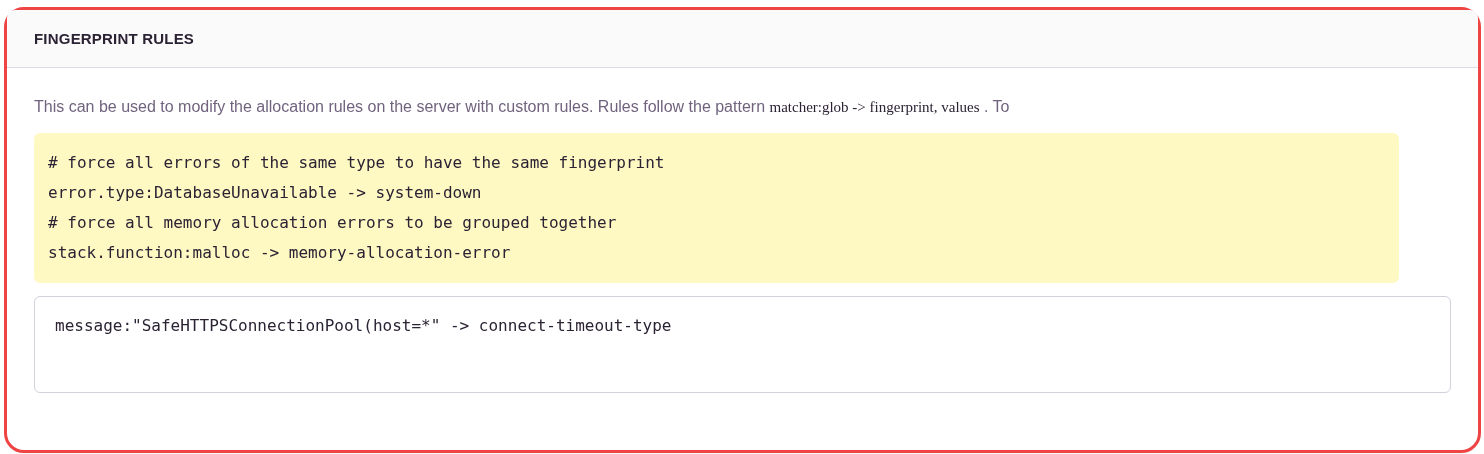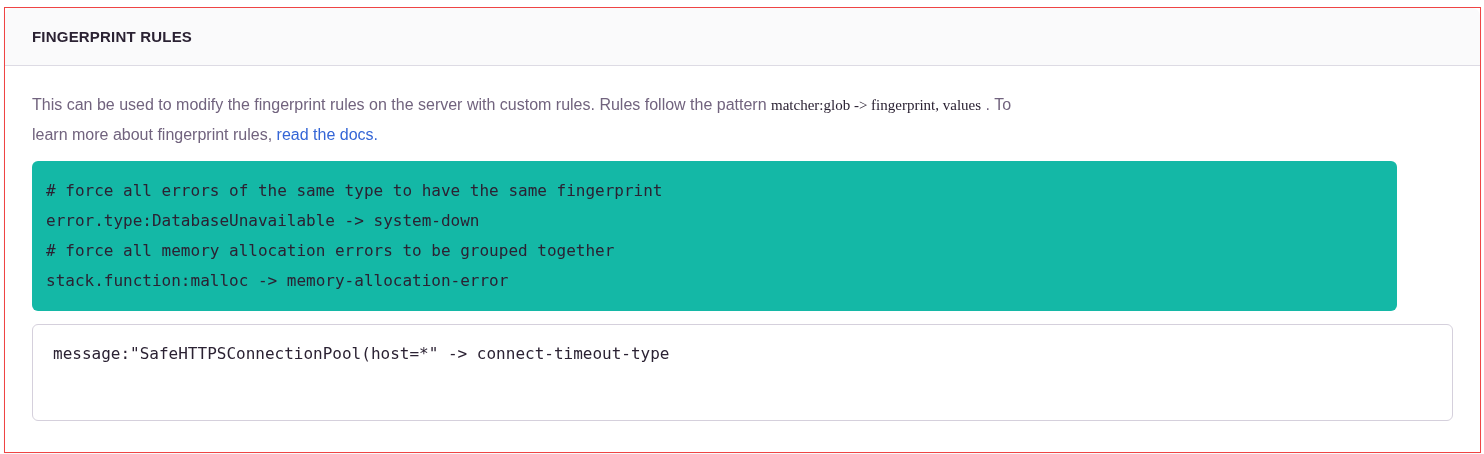--- a/index.html
+++ b/index.html
@@ -7,22 +7,22 @@
     width: 1484px; height: 454px;
     background: #ffffff;
     font-family: "Liberation Sans", sans-serif;
     overflow: hidden;
   }
   .panel {
     position: absolute;
     left: 4px; top: 7px;
     width: 1477px; height: 446px;
     background: #ffffff;
-    border: 1px solid #ef4444;
-    border-radius: 0;
+    border: 3px solid #ef4444;
+    border-radius: 20px;
     box-shadow: 0 1px 2px rgba(43,34,51,0.04);
   }
   .panel-header {
     height: 58px;
     display: flex;
     align-items: center;
     padding: 0 27px;
     background: #fafafb;
     border-bottom: 1px solid #dddbe4;
     border-radius: 8px 8px 0 0;
@@ -49,21 +49,21 @@
   }
   .doc-link {
     color: #3465d6;
     text-decoration: none;
     cursor: pointer;
   }
   .code-example {
     margin-top: 11px;
     width: 1365px;
     height: 150px;
-    background: #14b8a6;
+    background: #fef9c3;
     border-radius: 6px;
     padding: 15px 14px;
     font-family: "DejaVu Sans Mono", monospace;
     font-size: 16px;
     line-height: 30px;
     color: #2b2233;
     white-space: pre;
     overflow: hidden;
   }
   .rules-textarea {
@@ -90,22 +90,21 @@
 
 <div class="panel">
 
   <div class="panel-header">
     <h2 class="panel-title">FINGERPRINT RULES</h2>
   </div>
 
   <div class="panel-body">
 
     <div class="description">
-      <div class="description-line"><span>This can be used to modify the fingerprint rules on the server with custom rules. Rules follow the pattern </span><code class="inline-code">matcher:glob -&gt; fingerprint, values</code><span> . To</span></div>
-      <div class="description-line"><span>learn more about fingerprint rules, </span><a class="doc-link" href="#">read the docs.</a></div>
+      <div class="description-line"><span>This can be used to modify the allocation rules on the server with custom rules. Rules follow the pattern </span><code class="inline-code">matcher:glob -&gt; fingerprint, values</code><span> . To</span></div>
     </div>
 
     <pre class="code-example"># force all errors of the same type to have the same fingerprint
 error.type:DatabaseUnavailable -&gt; system-down
 # force all memory allocation errors to be grouped together
 stack.function:malloc -&gt; memory-allocation-error</pre>
 
     <textarea class="rules-textarea" spellcheck="false" style="">message:"SafeHTTPSConnectionPool(host=*" -&gt; connect-timeout-type</textarea>
   </div>
 

